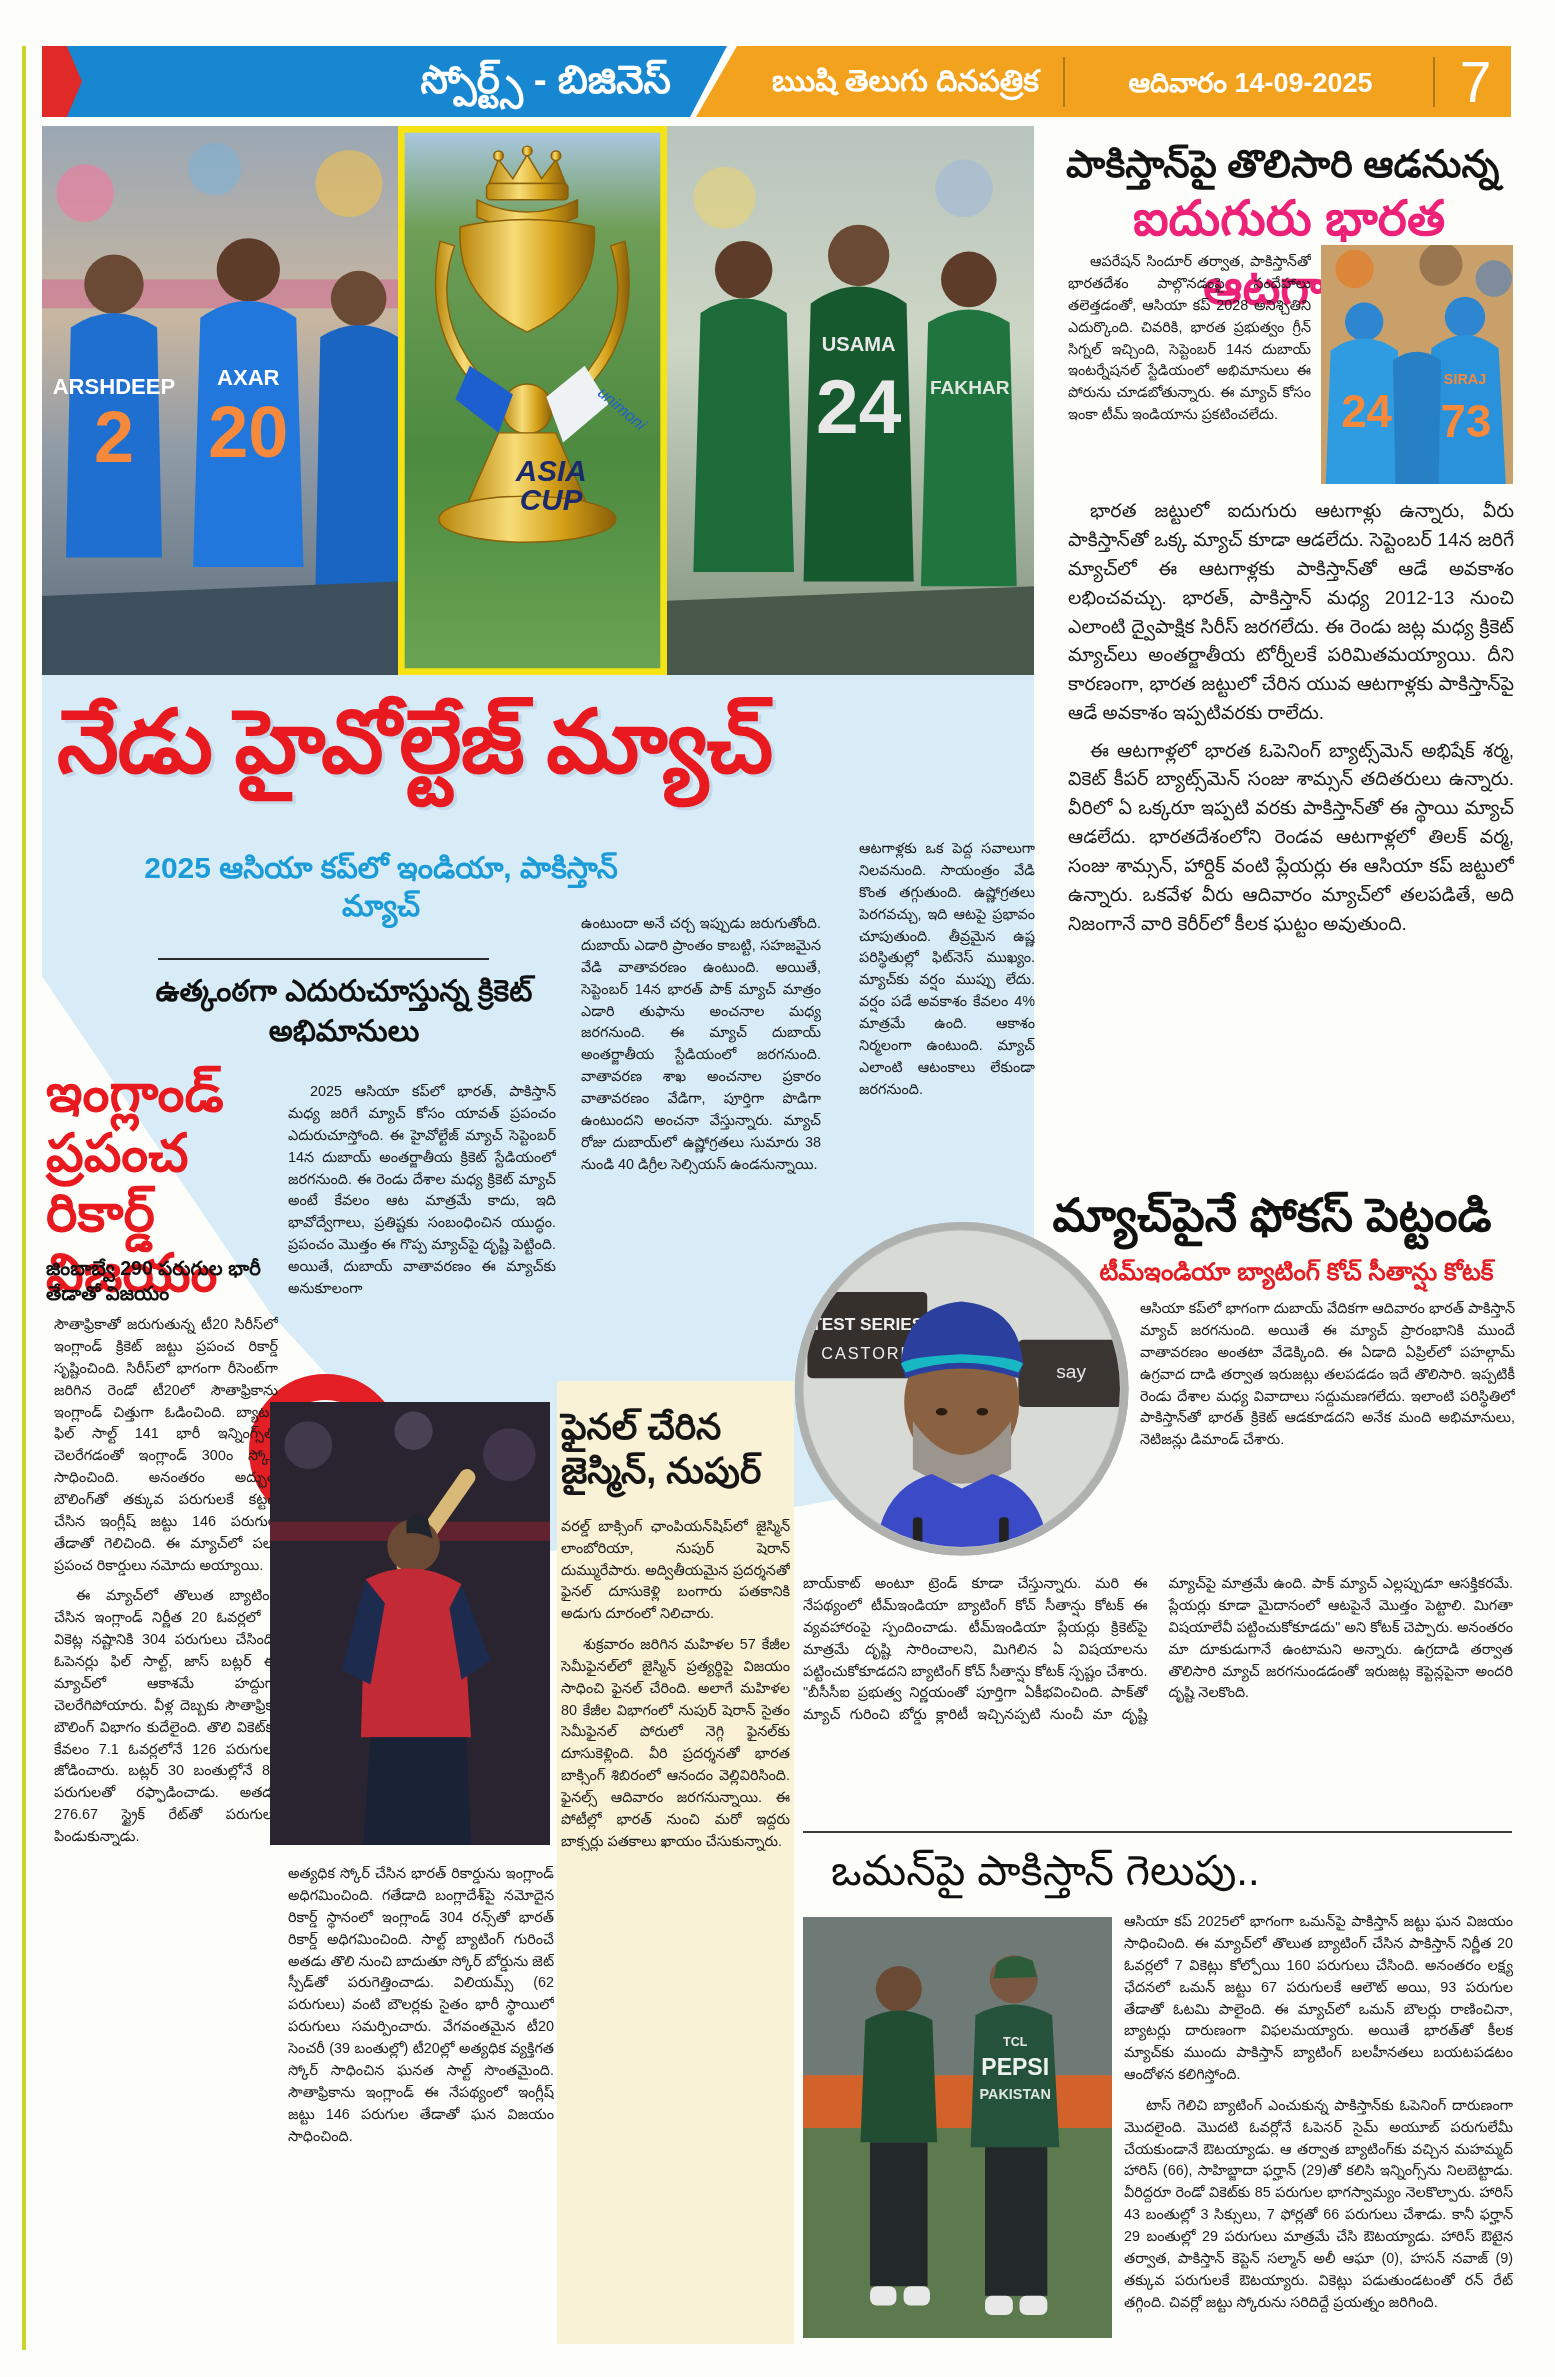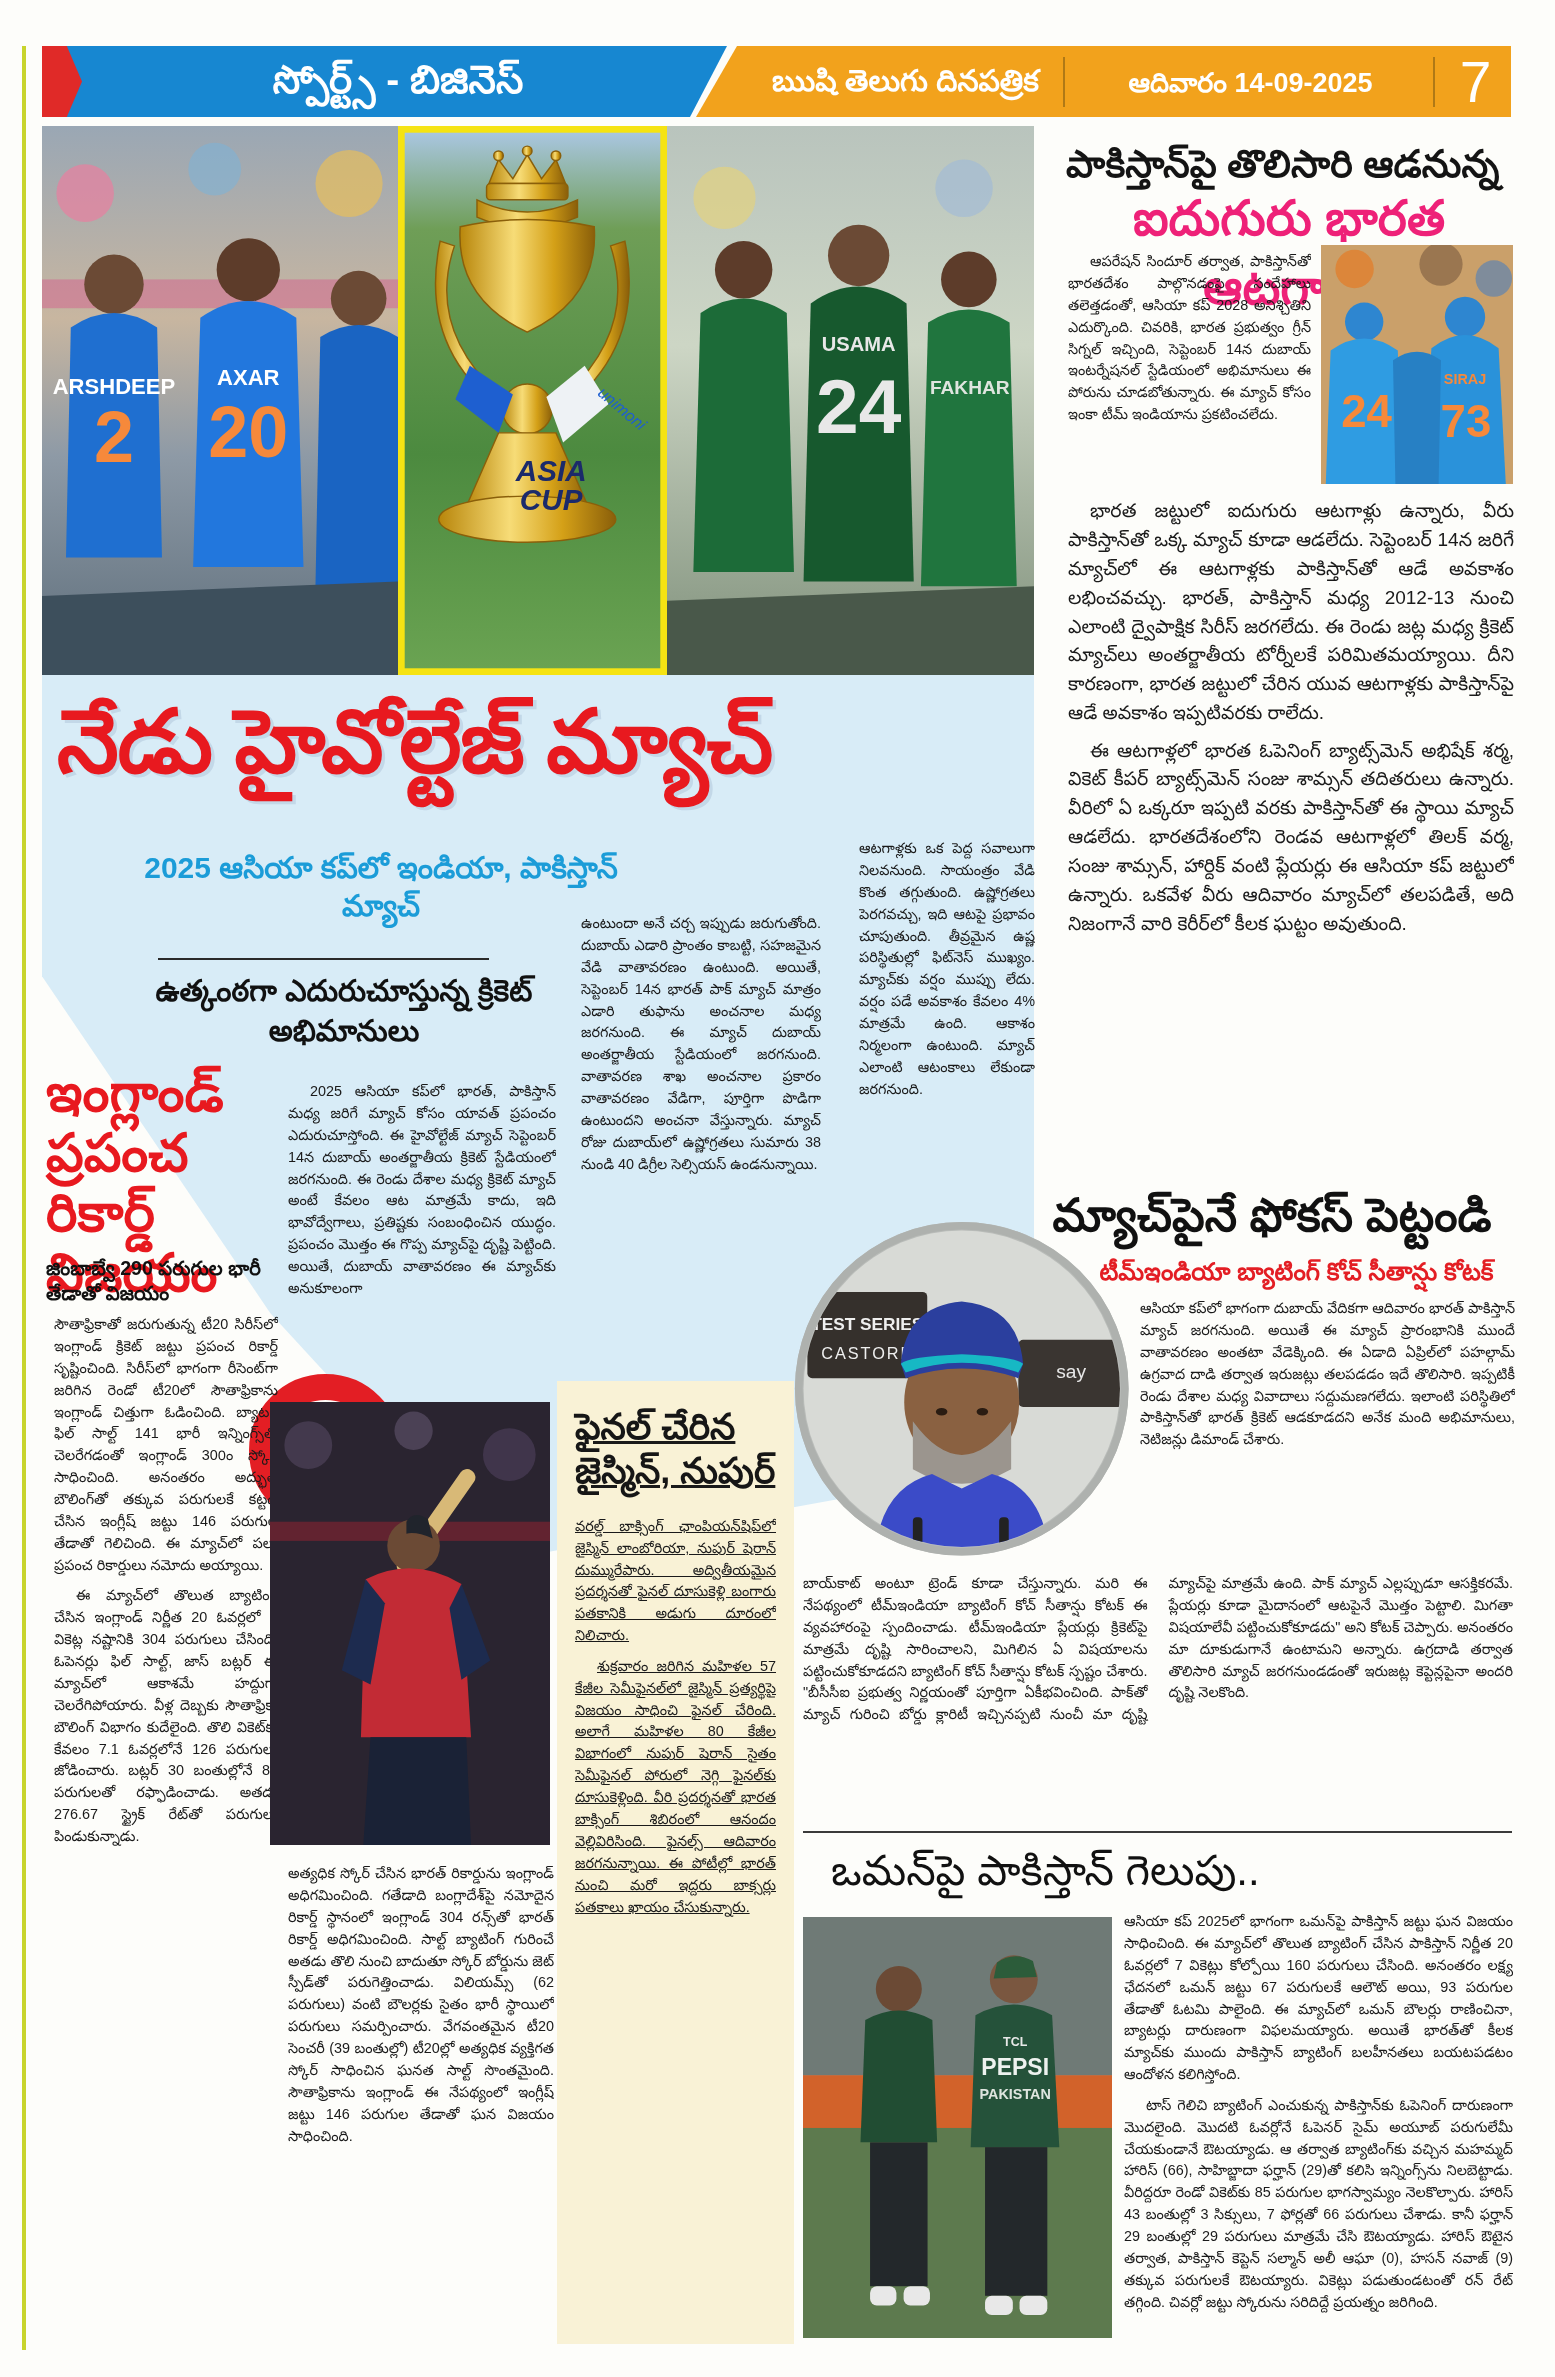--- a/index.html
+++ b/index.html
@@ -6,21 +6,21 @@
   #page{position:relative;width:1555px;height:2377px;background:#fdfdfa;overflow:hidden;
         font-family:"Liberation Sans","DejaVu Sans",sans-serif;color:#1a1a1a;}
   .abs{position:absolute;}
   .just{text-align:justify;line-height:1.52;overflow:hidden;}
   .para{margin:0 0 8.6px 0;text-indent:22px;}
   
   #hdr-blue{left:42px;top:46px;width:685px;height:71px;background:#1787d1;
             clip-path:polygon(0 0,100% 0,calc(100% - 37px) 100%,0 100%);}
   #hdr-red{left:42px;top:46px;width:40px;height:71px;background:#e02a28;
            clip-path:polygon(0 0,62% 0,100% 50%,62% 100%,0 100%);}
-  #hdr-title{left:125px;top:58px;width:546px;text-align:center;font-size:39px;font-weight:bold;color:#fff;}
+  #hdr-title{left:125px;top:58px;width:546px;text-align:right;font-size:39px;font-weight:bold;color:#fff;}
   #hdr-orange{left:696px;top:46px;width:815px;height:71px;background:#f2a21c;
               clip-path:polygon(41px 0,100% 0,100% 100%,0 100%);}
   .hdr-div{top:57px;width:1.9px;height:50px;background:rgba(110,80,15,.5);}
   #paper-name{left:757px;top:64px;width:297px;text-align:center;font-size:30px;font-weight:bold;color:#fff;}
   #hdr-date{left:1083px;top:68px;width:335px;text-align:center;font-size:27px;font-weight:bold;color:#fff;}
   #page-num{left:1442px;top:49px;width:67px;text-align:center;font-size:57px;font-weight:300;color:#fff;}
   #left-rule{left:22px;top:46px;width:4.3px;height:2304px;background:#c8d42c;}
   
   #collage{left:42px;top:126px;width:992px;height:549px;display:flex;}
   .panel{height:100%;}
@@ -42,21 +42,21 @@
   #mb-colB{left:581px;top:913px;width:240px;height:462px;font-size:14.4px;}
   #mb-colC{left:859px;top:838px;width:176px;height:628px;font-size:14.4px;}
   #red-ring{left:249px;top:1374px;width:101px;height:101px;border:26px solid #e31e24;border-radius:50%;}
   
   #eng-head{left:46px;top:1063px;width:228px;font-size:53px;font-weight:bold;color:#e8191f;line-height:1.13;}
   #eng-byline{left:46px;top:1256px;width:226px;font-size:19.6px;font-weight:bold;color:#111;line-height:1.3;}
   #eng-body1{left:46px;top:1314px;width:224px;height:1030px;font-size:14.4px;margin-left:8px;}
   #eng-photo{left:270px;top:1402px;width:280px;height:443px;z-index:2;}
   #eng-body2{left:288px;top:1863px;width:266px;height:479px;font-size:14.4px;}
   
-  #box{left:557px;top:1381px;width:237px;height:963px;background:#f9f2d6;box-sizing:border-box;padding:24px 18px;text-decoration:underline;}
+  #box{left:557px;top:1381px;width:237px;height:963px;background:#f9f2d6;box-sizing:border-box;padding:24px 4px;}
   #box-head{font-size:36px;font-weight:bold;color:#161616;line-height:1.22;margin:0 0 23px 0;}
   #box-body{font-size:14.4px;}
   
   #coach-photo{left:793px;top:1220px;width:338px;height:338px;z-index:2;}
   #coach-head{left:1030px;top:1188px;width:484px;text-align:center;font-size:46px;font-weight:bold;color:#111;}
   #coach-sub{left:1078px;top:1258px;width:437px;text-align:center;font-size:24.4px;font-weight:bold;color:#e31e24;}
   #coach-body1{left:1140px;top:1298px;width:375px;height:263px;font-size:14.4px;}
   #coach-body2{left:803px;top:1573px;width:710px;height:247px;font-size:14.4px;column-count:2;column-gap:21px;}
   #sep{left:803px;top:1831px;width:709px;height:1.9px;background:#3a3a3a;}
   

